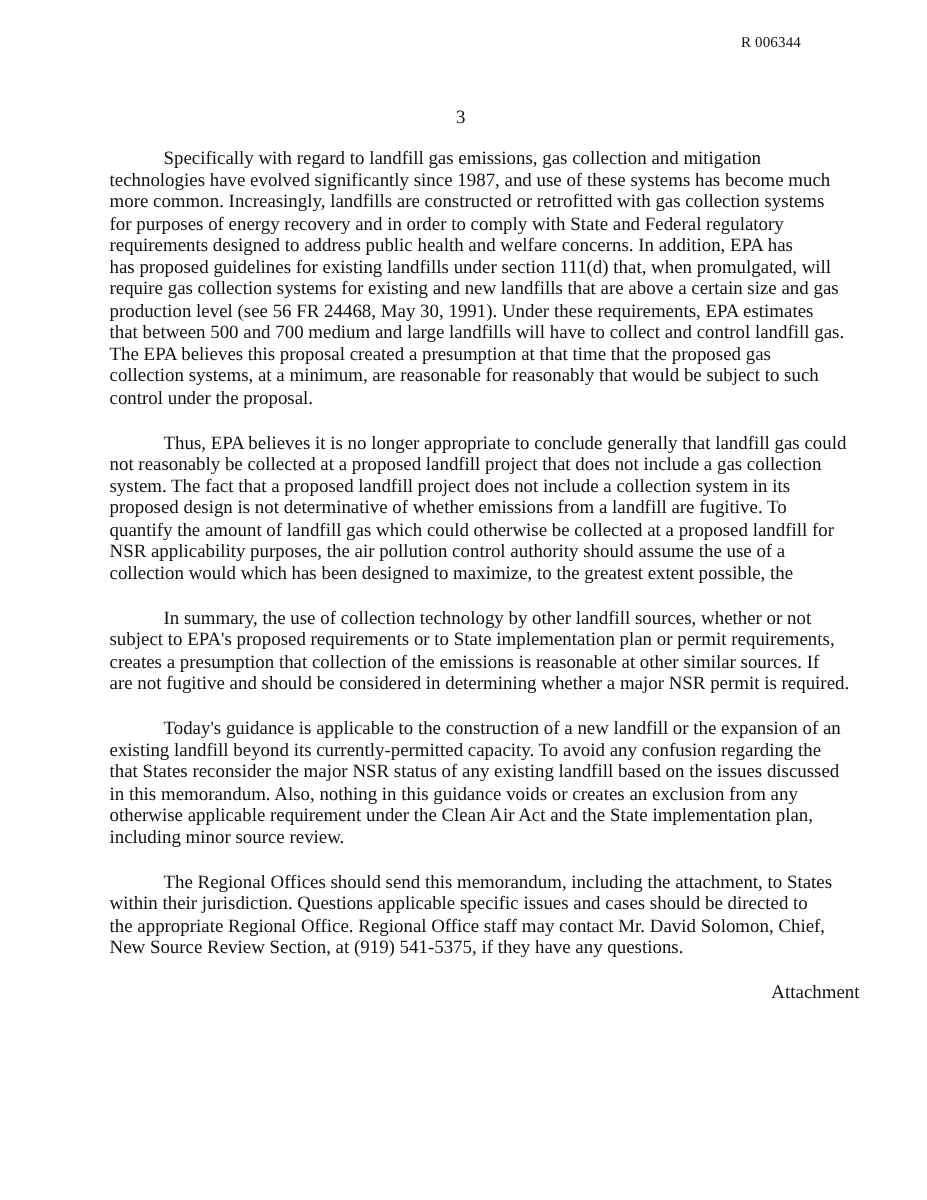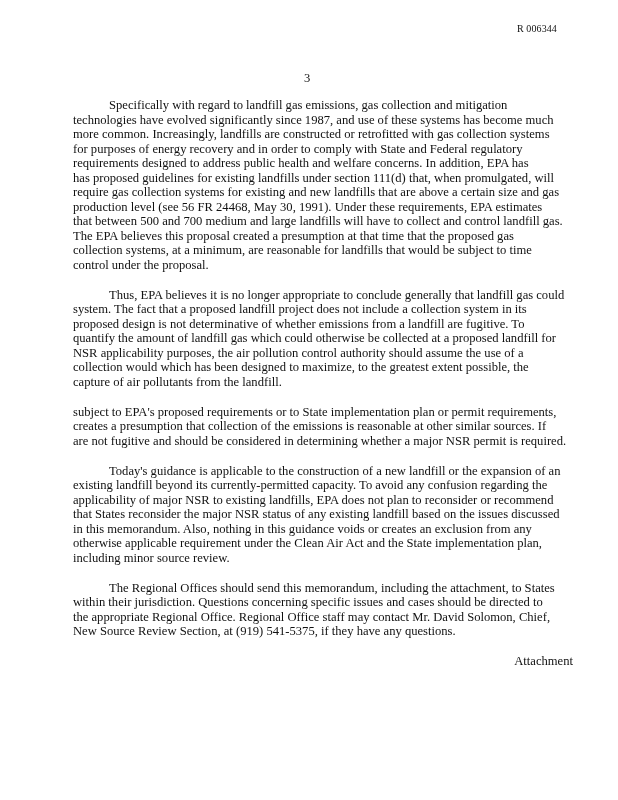--- a/index.html
+++ b/index.html
@@ -12,21 +12,21 @@
     height: 800px;
     position: relative;
     overflow: hidden;
     font-family: "Liberation Serif", "DejaVu Serif", serif;
     color: #111111;
     font-size: 12.6px;
   }
   .bates {
     position: absolute;
     top: 23px;
-    left: 517px;
+    left: 494px;
     font-size: 10px;
     letter-spacing: 0.1px;
     white-space: nowrap;
   }
   .page-num {
     position: absolute;
     top: 71px;
     left: 304px;
     font-size: 12.6px;
   }
@@ -66,51 +66,51 @@
     <span class="line indent">Specifically with regard to landfill gas emissions, gas collection and mitigation</span>
     <span class="line">technologies have evolved significantly since 1987, and use of these systems has become much</span>
     <span class="line">more common.   Increasingly, landfills are constructed or retrofitted with gas collection systems</span>
     <span class="line">for purposes of energy recovery and in order to comply with State and Federal regulatory</span>
     <span class="line">requirements designed to address public health and welfare concerns.    In addition, EPA has</span>
     <span class="line">has proposed guidelines for existing landfills under section 111(d) that, when promulgated, will</span>
     <span class="line">require gas collection systems for existing and new landfills that are above a certain size and gas</span>
     <span class="line">production level (see 56 FR 24468, May 30, 1991).  Under these requirements, EPA estimates</span>
     <span class="line">that between 500 and 700 medium and large landfills will have to collect and control landfill gas.</span>
     <span class="line">The EPA believes this proposal created a presumption at that time that the proposed gas</span>
-    <span class="line">collection systems, at a minimum, are reasonable for landfills that would be subject to time</span>
+    <span class="line">collection systems, at a minimum, are reasonable for reasonably that would be subject to such</span>
     <span class="line">control under the proposal.</span>
   </p>
 
   <p class="para">
     <span class="line indent">Thus, EPA believes it is no longer appropriate to conclude generally that landfill gas could</span>
+    <span class="line">not reasonably be collected at a proposed landfill project that does not include a gas collection</span>
     <span class="line">system.  The fact that a proposed landfill project does not include a collection system in its</span>
     <span class="line">proposed design is not determinative of whether emissions from a landfill are fugitive.    To</span>
     <span class="line">quantify the amount of landfill gas which could otherwise be collected at a proposed landfill for</span>
     <span class="line">NSR applicability purposes, the air pollution control authority should assume the use of a</span>
     <span class="line">collection would which has been designed to maximize, to the greatest extent possible, the</span>
-    <span class="line">capture of air pollutants from the landfill.</span>
   </p>
 
   <p class="para">
+    <span class="line indent">In summary, the use of collection technology by other landfill sources, whether or not</span>
     <span class="line">subject to EPA's proposed requirements or to State implementation plan or permit requirements,</span>
     <span class="line">creates a presumption that collection of the emissions is reasonable at other similar sources.   If</span>
     <span class="line">are not fugitive and should be considered in determining whether a major NSR permit is required.</span>
   </p>
 
   <p class="para">
     <span class="line indent">Today's guidance is applicable to the construction of a new landfill or the expansion of an</span>
     <span class="line">existing landfill beyond its currently-permitted capacity.  To avoid any confusion regarding the</span>
-    <span class="line">applicability of major NSR to existing landfills, EPA does not plan to reconsider or recommend</span>
     <span class="line">that States reconsider the major NSR status of any existing landfill based on the issues discussed</span>
     <span class="line">in this memorandum.  Also, nothing in this guidance voids or creates an exclusion from any</span>
     <span class="line">otherwise applicable requirement under the Clean Air Act and the State implementation plan,</span>
     <span class="line">including minor source review.</span>
   </p>
 
   <p class="para">
     <span class="line indent">The Regional Offices should send this memorandum, including the attachment, to States</span>
-    <span class="line">within their jurisdiction.  Questions concerning specific issues and cases should be directed to</span>
+    <span class="line">within their jurisdiction.  Questions applicable specific issues and cases should be directed to</span>
     <span class="line">the appropriate Regional Office.  Regional Office staff may contact Mr. David Solomon, Chief,</span>
     <span class="line">New Source Review Section, at (919) 541-5375, if they have any questions.</span>
   </p>
 
   <p class="attachment">Attachment</p>
 </div>
 
 </body></html>

